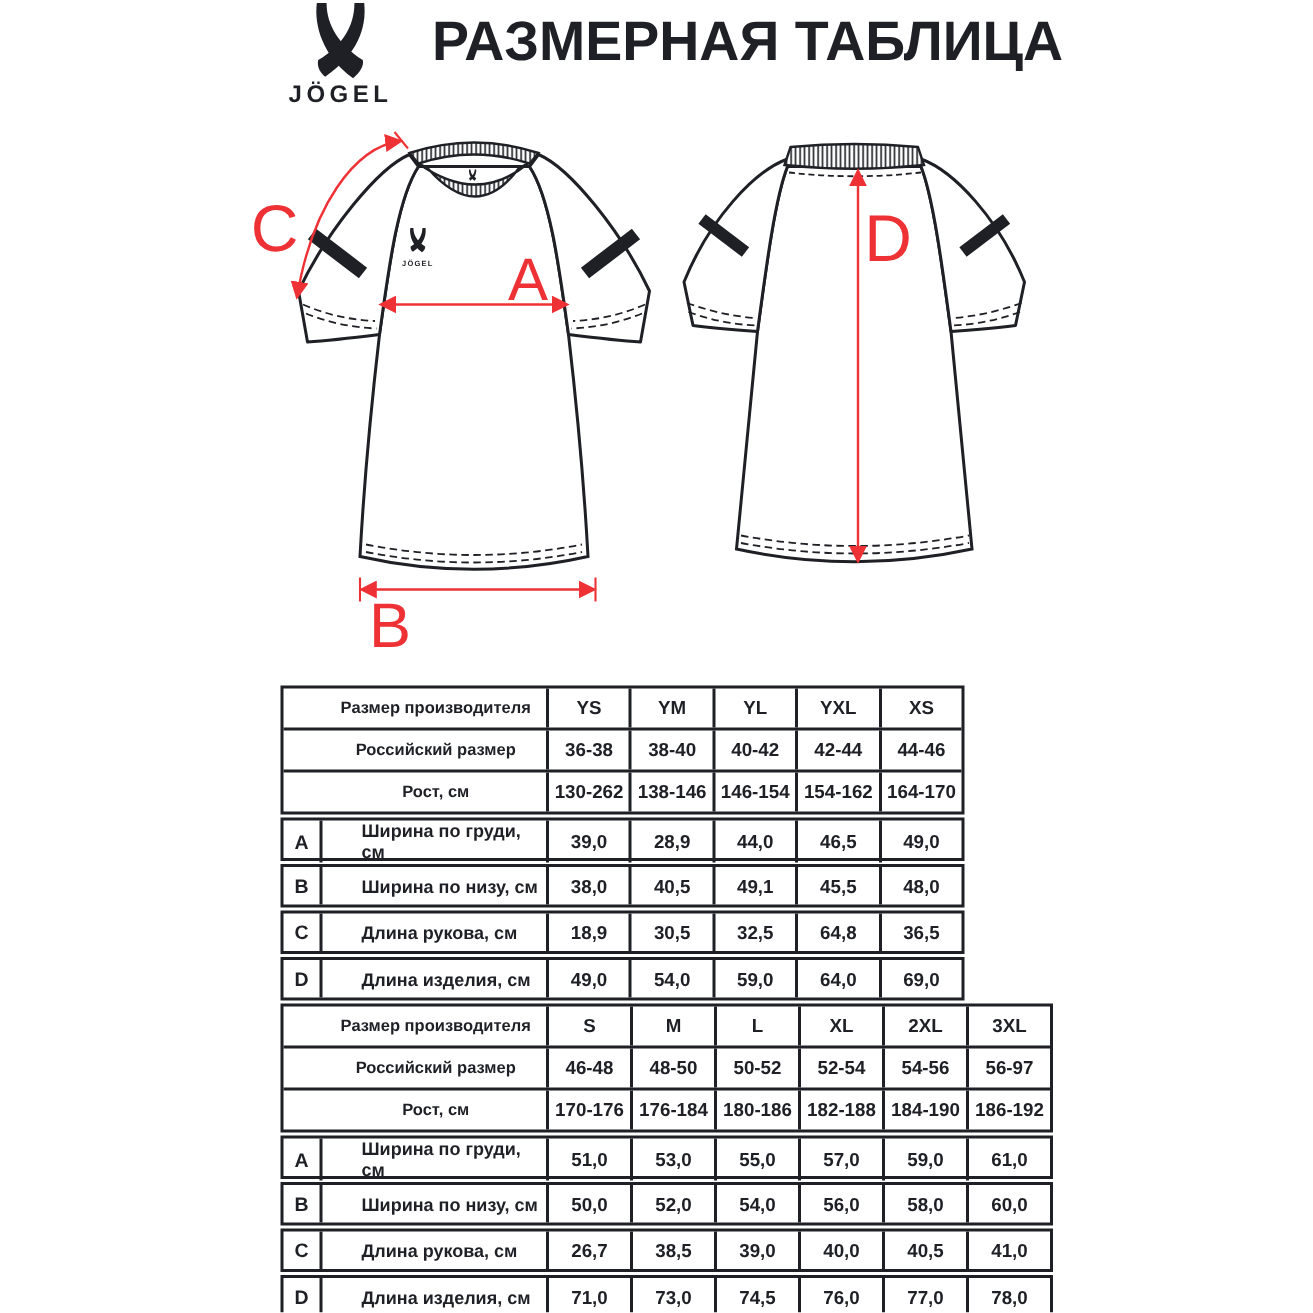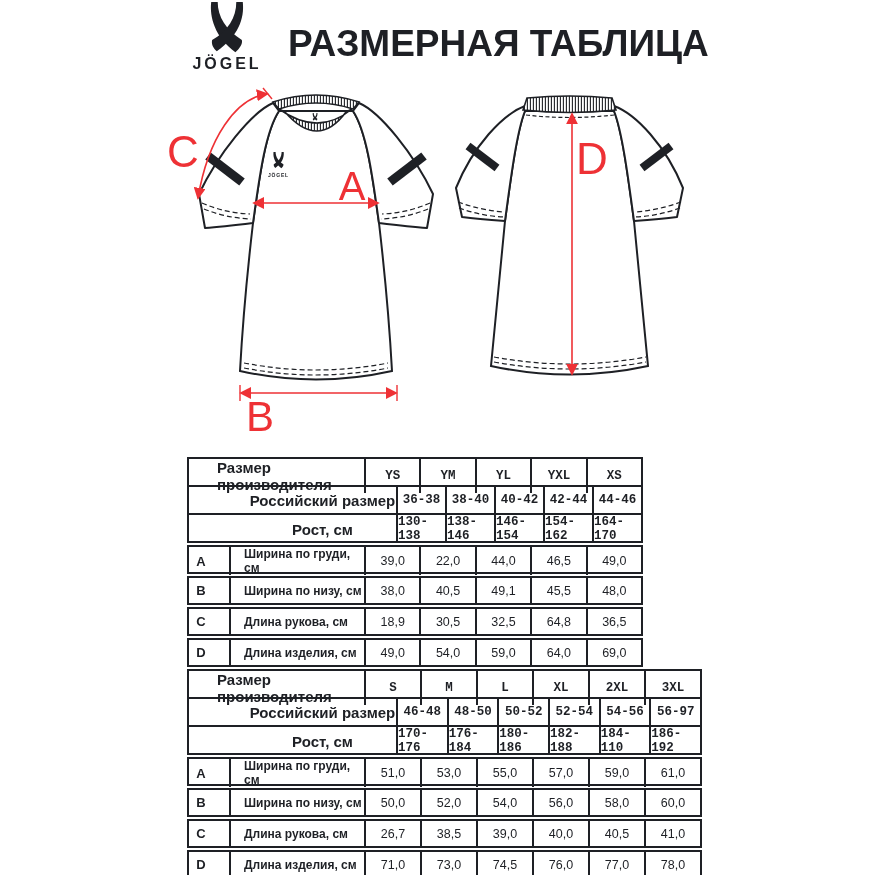--- a/index.html
+++ b/index.html
@@ -3,41 +3,41 @@
 <meta charset="utf-8">
 <style>
   :root{ --ink:#1e2025; --red:#ee3135; }
   html,body{margin:0;padding:0;background:#fff;}
   .canvas{position:relative;width:875px;height:875px;background:#fff;overflow:hidden;
           font-family:"Liberation Sans", sans-serif;color:var(--ink);}
   
   .logo-sym{position:absolute;left:206px;top:2px;width:42px;height:52px;}
   .brand{position:absolute;left:182px;top:55px;width:90px;text-align:center;
          font-size:16px;font-weight:700;letter-spacing:3px;color:var(--ink);}
-  .title{position:absolute;left:288px;top:22px;width:560px;font-size:37px;line-height:44px;
+  .title{position:absolute;left:288px;top:6px;width:560px;font-size:37px;line-height:44px;
          font-weight:600;color:var(--ink);white-space:nowrap;}
   
   .shirt{position:absolute;}
   .front{left:160px;top:86px;width:300px;height:350px;}
   .back{left:448px;top:86px;width:250px;height:300px;}
   
   .size-table{position:absolute;left:187px;}
   .t1{top:457px;width:456px;}
   .t2{top:669px;width:515px;}
   .h-block{border:2px solid var(--ink);background:#fff;}
   .h-row{display:grid;height:26px;}
-  .h-row + .h-row{border-top:2px solid var(--ink);padding-left:32px;}
+  .h-row + .h-row{border-top:2px solid var(--ink);}
   .cell{display:flex;align-items:center;justify-content:center;font-size:12.5px;color:var(--ink);}
-  .h-label{font-weight:700;font-size:15px;margin-left:28px;}
-  .h-val{border-left:2px solid var(--ink);font-weight:600;font-family:Liberation Mono, monospace;}
+  .h-label{font-weight:700;font-size:11px;margin-left:28px;}
+  .h-val{border-left:2px solid var(--ink);font-weight:600;}
   .d-row{display:grid;height:25px;border:2px solid var(--ink);margin-top:2px;background:#fff;}
   .d-letter{font-weight:700;font-size:13px;}
-  .d-label{border-left:2px solid var(--ink);justify-content:flex-start;padding-left:13px;
-           font-weight:600;font-size:12px;margin-left:16px;}
-  .d-val{border-left:2px solid var(--ink);font-weight:400;}
+  .d-label{border-left:2px solid var(--ink);justify-content:flex-start;padding-left:26px;
+           font-weight:600;font-size:12px;}
+  .d-val{border-left:2px solid var(--ink);font-weight:700;}
   svg text.meas{font-family:"Liberation Sans",sans-serif;font-weight:500;fill:var(--red);}
 </style>
 </head>
 <body>
 
 <div class="canvas">
 
   <svg class="logo-sym" viewBox="0 0 44 56">
     <path d="M5,0 C3,16 9,38 31,54 C36,50 39,45 38,41 C21,30 12,16 12,0 Z" fill="#1e2025"></path>
     <path d="M39,0 C41,18 34,37 11,53 C7,50 5,45 6,41 C23,31 32,17 32,0 Z" fill="#1e2025"></path>
@@ -146,32 +146,32 @@
         <div class="h-row" style="grid-template-columns: 175px repeat(5, 1fr);">
           <div class="cell h-label">Российский размер</div>
           <div class="cell h-val">36-38</div>
           <div class="cell h-val">38-40</div>
           <div class="cell h-val">40-42</div>
           <div class="cell h-val">42-44</div>
           <div class="cell h-val">44-46</div>
         </div>
         <div class="h-row" style="grid-template-columns: 175px repeat(5, 1fr);">
           <div class="cell h-label">Рост, см</div>
-          <div class="cell h-val">130-138</div>
+          <div class="cell h-val">130-262</div>
           <div class="cell h-val">138-146</div>
           <div class="cell h-val">146-154</div>
           <div class="cell h-val">154-162</div>
           <div class="cell h-val">164-170</div>
         </div>
       </div>
       <div class="d-row" style="grid-template-columns: 24px 151px repeat(5, 1fr);">
         <div class="cell d-letter">A</div>
         <div class="cell d-label">Ширина по груди, см</div>
         <div class="cell d-val">39,0</div>
-        <div class="cell d-val">22,0</div>
+        <div class="cell d-val">28,9</div>
         <div class="cell d-val">44,0</div>
         <div class="cell d-val">46,5</div>
         <div class="cell d-val">49,0</div>
       </div>
       <div class="d-row" style="grid-template-columns: 24px 151px repeat(5, 1fr);">
         <div class="cell d-letter">B</div>
         <div class="cell d-label">Ширина по низу, см</div>
         <div class="cell d-val">38,0</div>
         <div class="cell d-val">40,5</div>
         <div class="cell d-val">49,1</div>
@@ -216,21 +216,21 @@
           <div class="cell h-val">52-54</div>
           <div class="cell h-val">54-56</div>
           <div class="cell h-val">56-97</div>
         </div>
         <div class="h-row" style="grid-template-columns: 175px repeat(6, 1fr);">
           <div class="cell h-label">Рост, см</div>
           <div class="cell h-val">170-176</div>
           <div class="cell h-val">176-184</div>
           <div class="cell h-val">180-186</div>
           <div class="cell h-val">182-188</div>
-          <div class="cell h-val">184-110</div>
+          <div class="cell h-val">184-190</div>
           <div class="cell h-val">186-192</div>
         </div>
       </div>
       <div class="d-row" style="grid-template-columns: 24px 151px repeat(6, 1fr);">
         <div class="cell d-letter">A</div>
         <div class="cell d-label">Ширина по груди, см</div>
         <div class="cell d-val">51,0</div>
         <div class="cell d-val">53,0</div>
         <div class="cell d-val">55,0</div>
         <div class="cell d-val">57,0</div>

